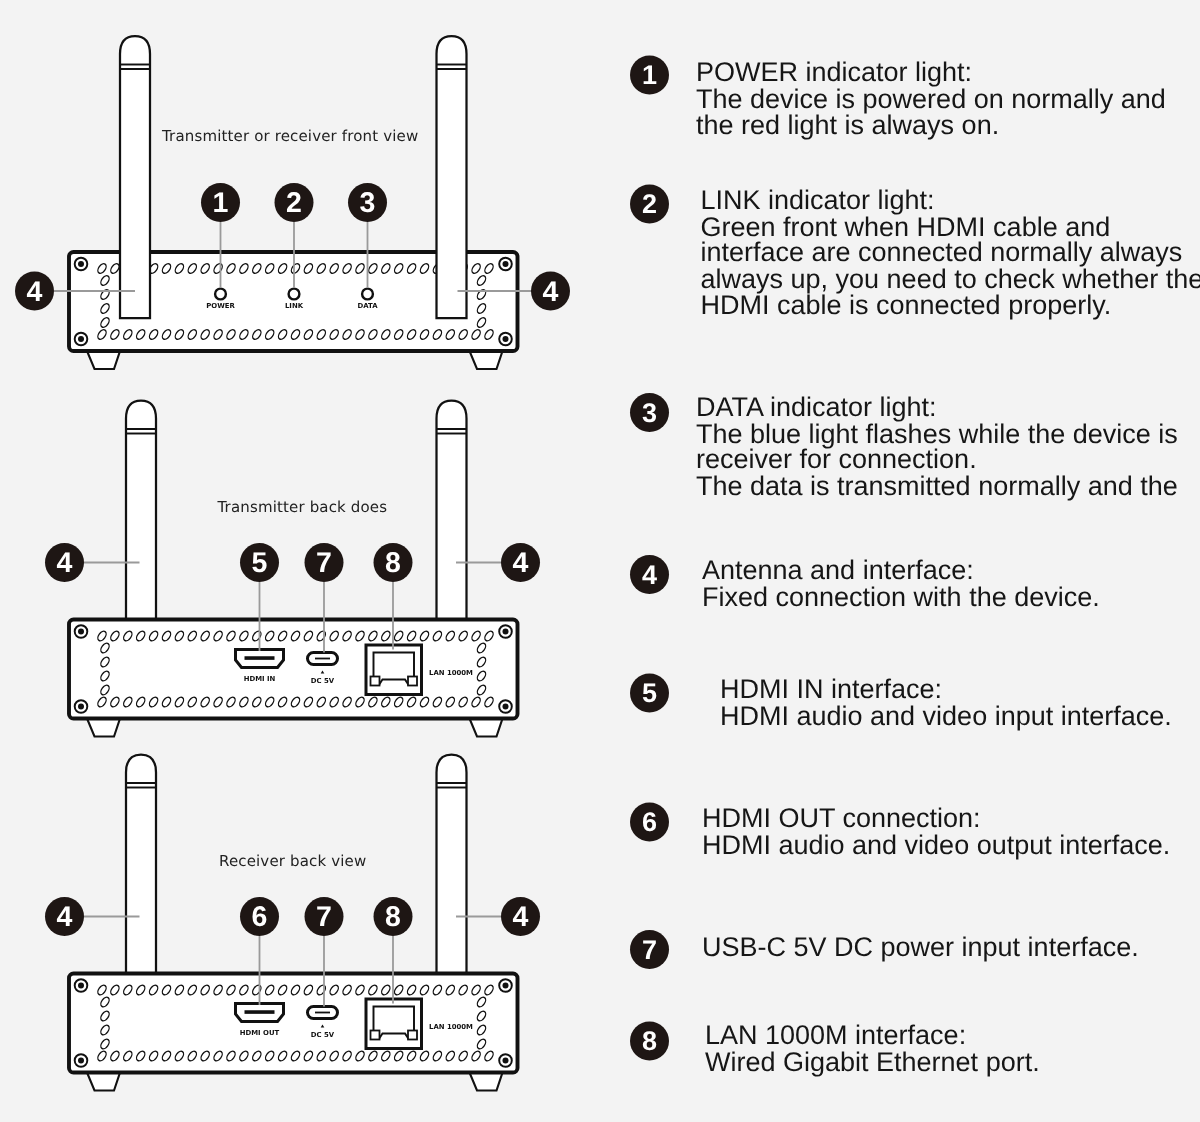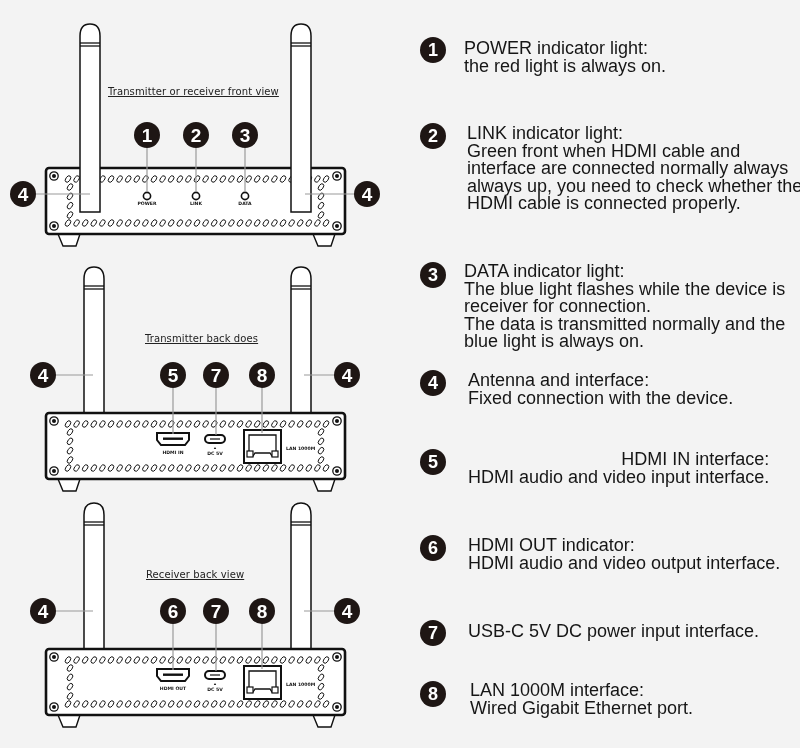--- a/index.html
+++ b/index.html
@@ -15,21 +15,20 @@
     position: absolute; left: 0; top: 0;
     width: 410px; height: 748px;
   }
   .diagram svg { position: absolute; left: 0; top: 0; }
   .view-caption {
     position: absolute;
     font-size: 10px;
     color: #222;
     letter-spacing: 0.1px;
     white-space: nowrap;
-    text-decoration: underline;
   }
   .legend {
     position: absolute; left: 0; top: 0; width: 800px; height: 748px;
   }
   .legend-item { position: absolute; left: 420px; width: 375px; }
   .legend-badge {
     position: absolute; left: 0; top: 0;
     width: 26px; height: 26px; border-radius: 50%;
     background: #1e1614; color: #fff;
     font-family: "Liberation Sans", sans-serif;
@@ -457,20 +456,21 @@
   <div class="view-caption" style="left:108px; top:86px;">Transmitter or receiver front view</div>
   <div class="view-caption" style="left:145px; top:333px;">Transmitter back does</div>
   <div class="view-caption" style="left:146px; top:569px;text-align:right;">Receiver back view</div>
 </div>
 
 <div class="legend">
   <div class="legend-item" style="top:37px;">
     <div class="legend-badge">1</div>
     <div class="legend-text" style="top:3px;">
       <div>POWER indicator light:</div>
+      <div>The device is powered on normally and</div>
       <div>the red light is always on.</div>
     </div>
   </div>
 
   <div class="legend-item" style="top:123px;">
     <div class="legend-badge">2</div>
     <div class="legend-text" style="top:2px; left:47px;">
       <div>LINK indicator light:</div>
       <div>Green front when HDMI cable and</div>
       <div>interface are connected normally always</div>
@@ -479,44 +479,43 @@
     </div>
   </div>
 
   <div class="legend-item" style="top:262px;">
     <div class="legend-badge">3</div>
     <div class="legend-text" style="top:1px;">
       <div>DATA indicator light:</div>
       <div>The blue light flashes while the device is</div>
       <div>receiver for connection.</div>
       <div>The data is transmitted normally and the</div>
-      <div>blue light is always on.</div>
     </div>
   </div>
 
   <div class="legend-item" style="top:370px;">
     <div class="legend-badge">4</div>
     <div class="legend-text" style="top:2px; left:48px;">
       <div>Antenna and interface:</div>
       <div>Fixed connection with the device.</div>
     </div>
   </div>
 
   <div class="legend-item" style="top:449px;">
     <div class="legend-badge">5</div>
-    <div class="legend-text" style="top:2px; left:48px;text-align:right;">
+    <div class="legend-text" style="top:2px; left:60px;">
       <div>HDMI IN interface:</div>
       <div>HDMI audio and video input interface.</div>
     </div>
   </div>
 
   <div class="legend-item" style="top:535px;">
     <div class="legend-badge">6</div>
     <div class="legend-text" style="top:2px; left:48px;">
-      <div>HDMI OUT indicator:</div>
+      <div>HDMI OUT connection:</div>
       <div>HDMI audio and video output interface.</div>
     </div>
   </div>
 
   <div class="legend-item" style="top:620px;">
     <div class="legend-badge">7</div>
     <div class="legend-text" style="top:3px; left:48px;">
       <div>USB-C 5V DC power input interface.</div>
     </div>
   </div>

